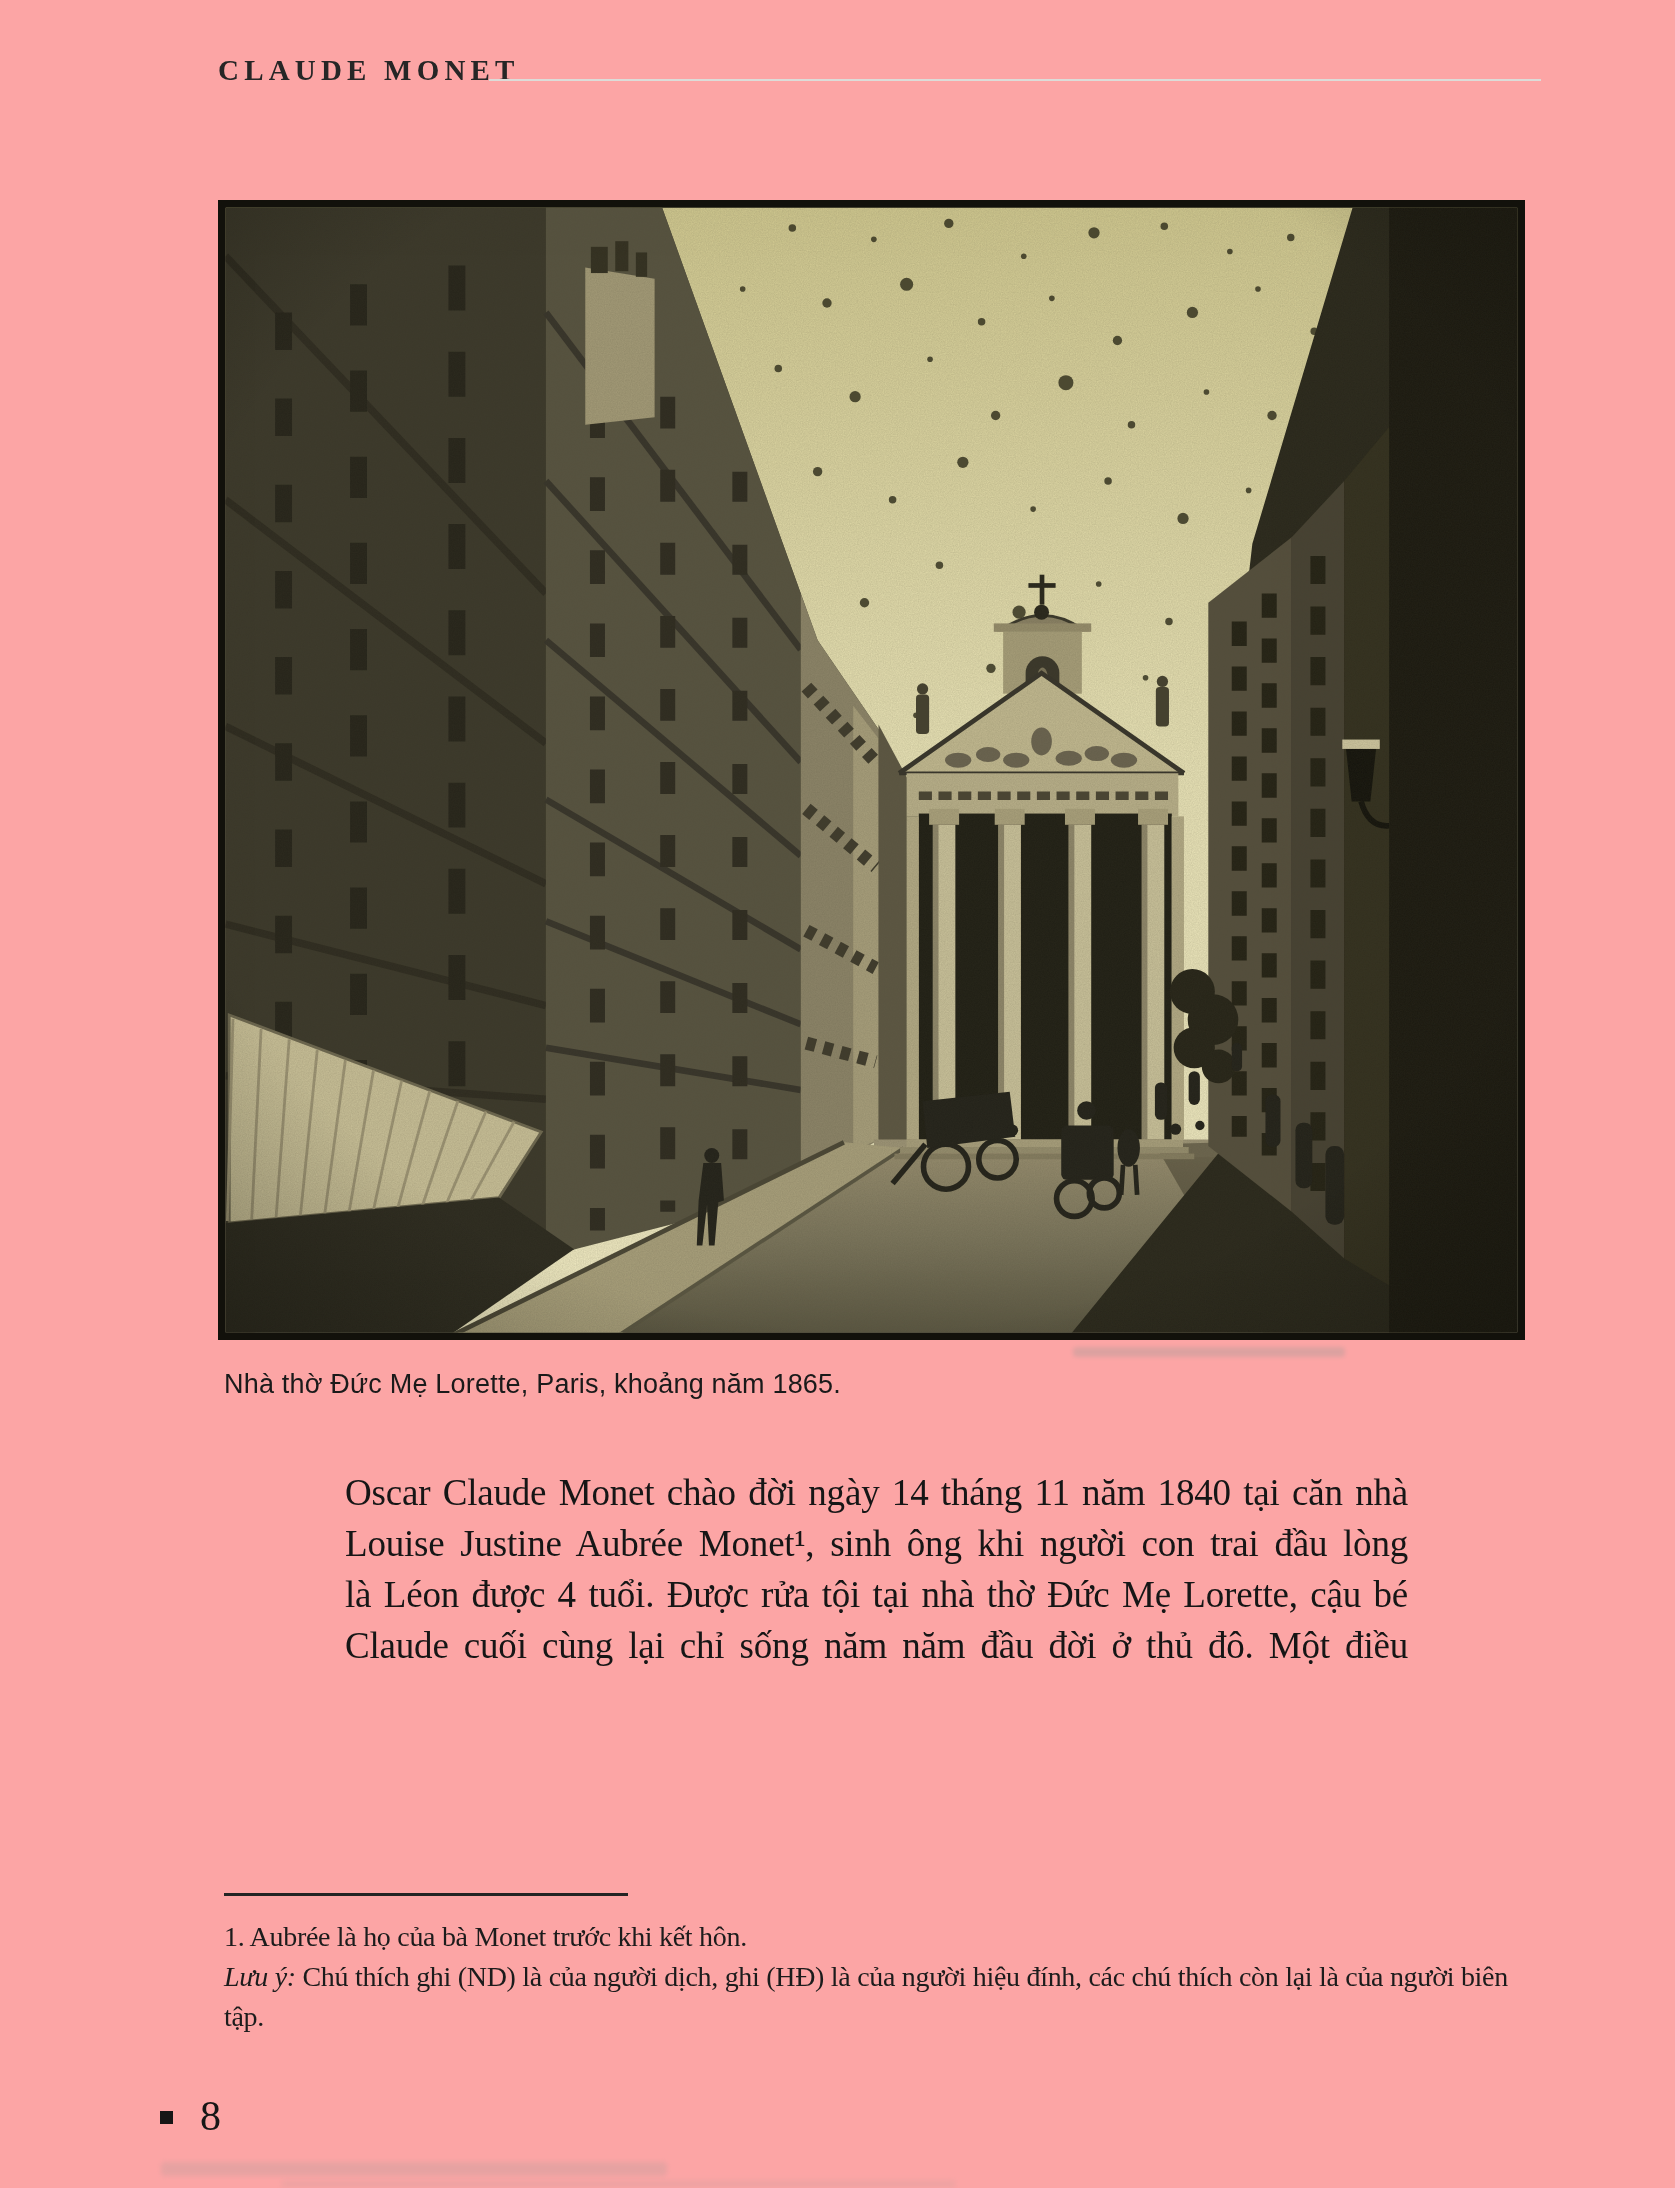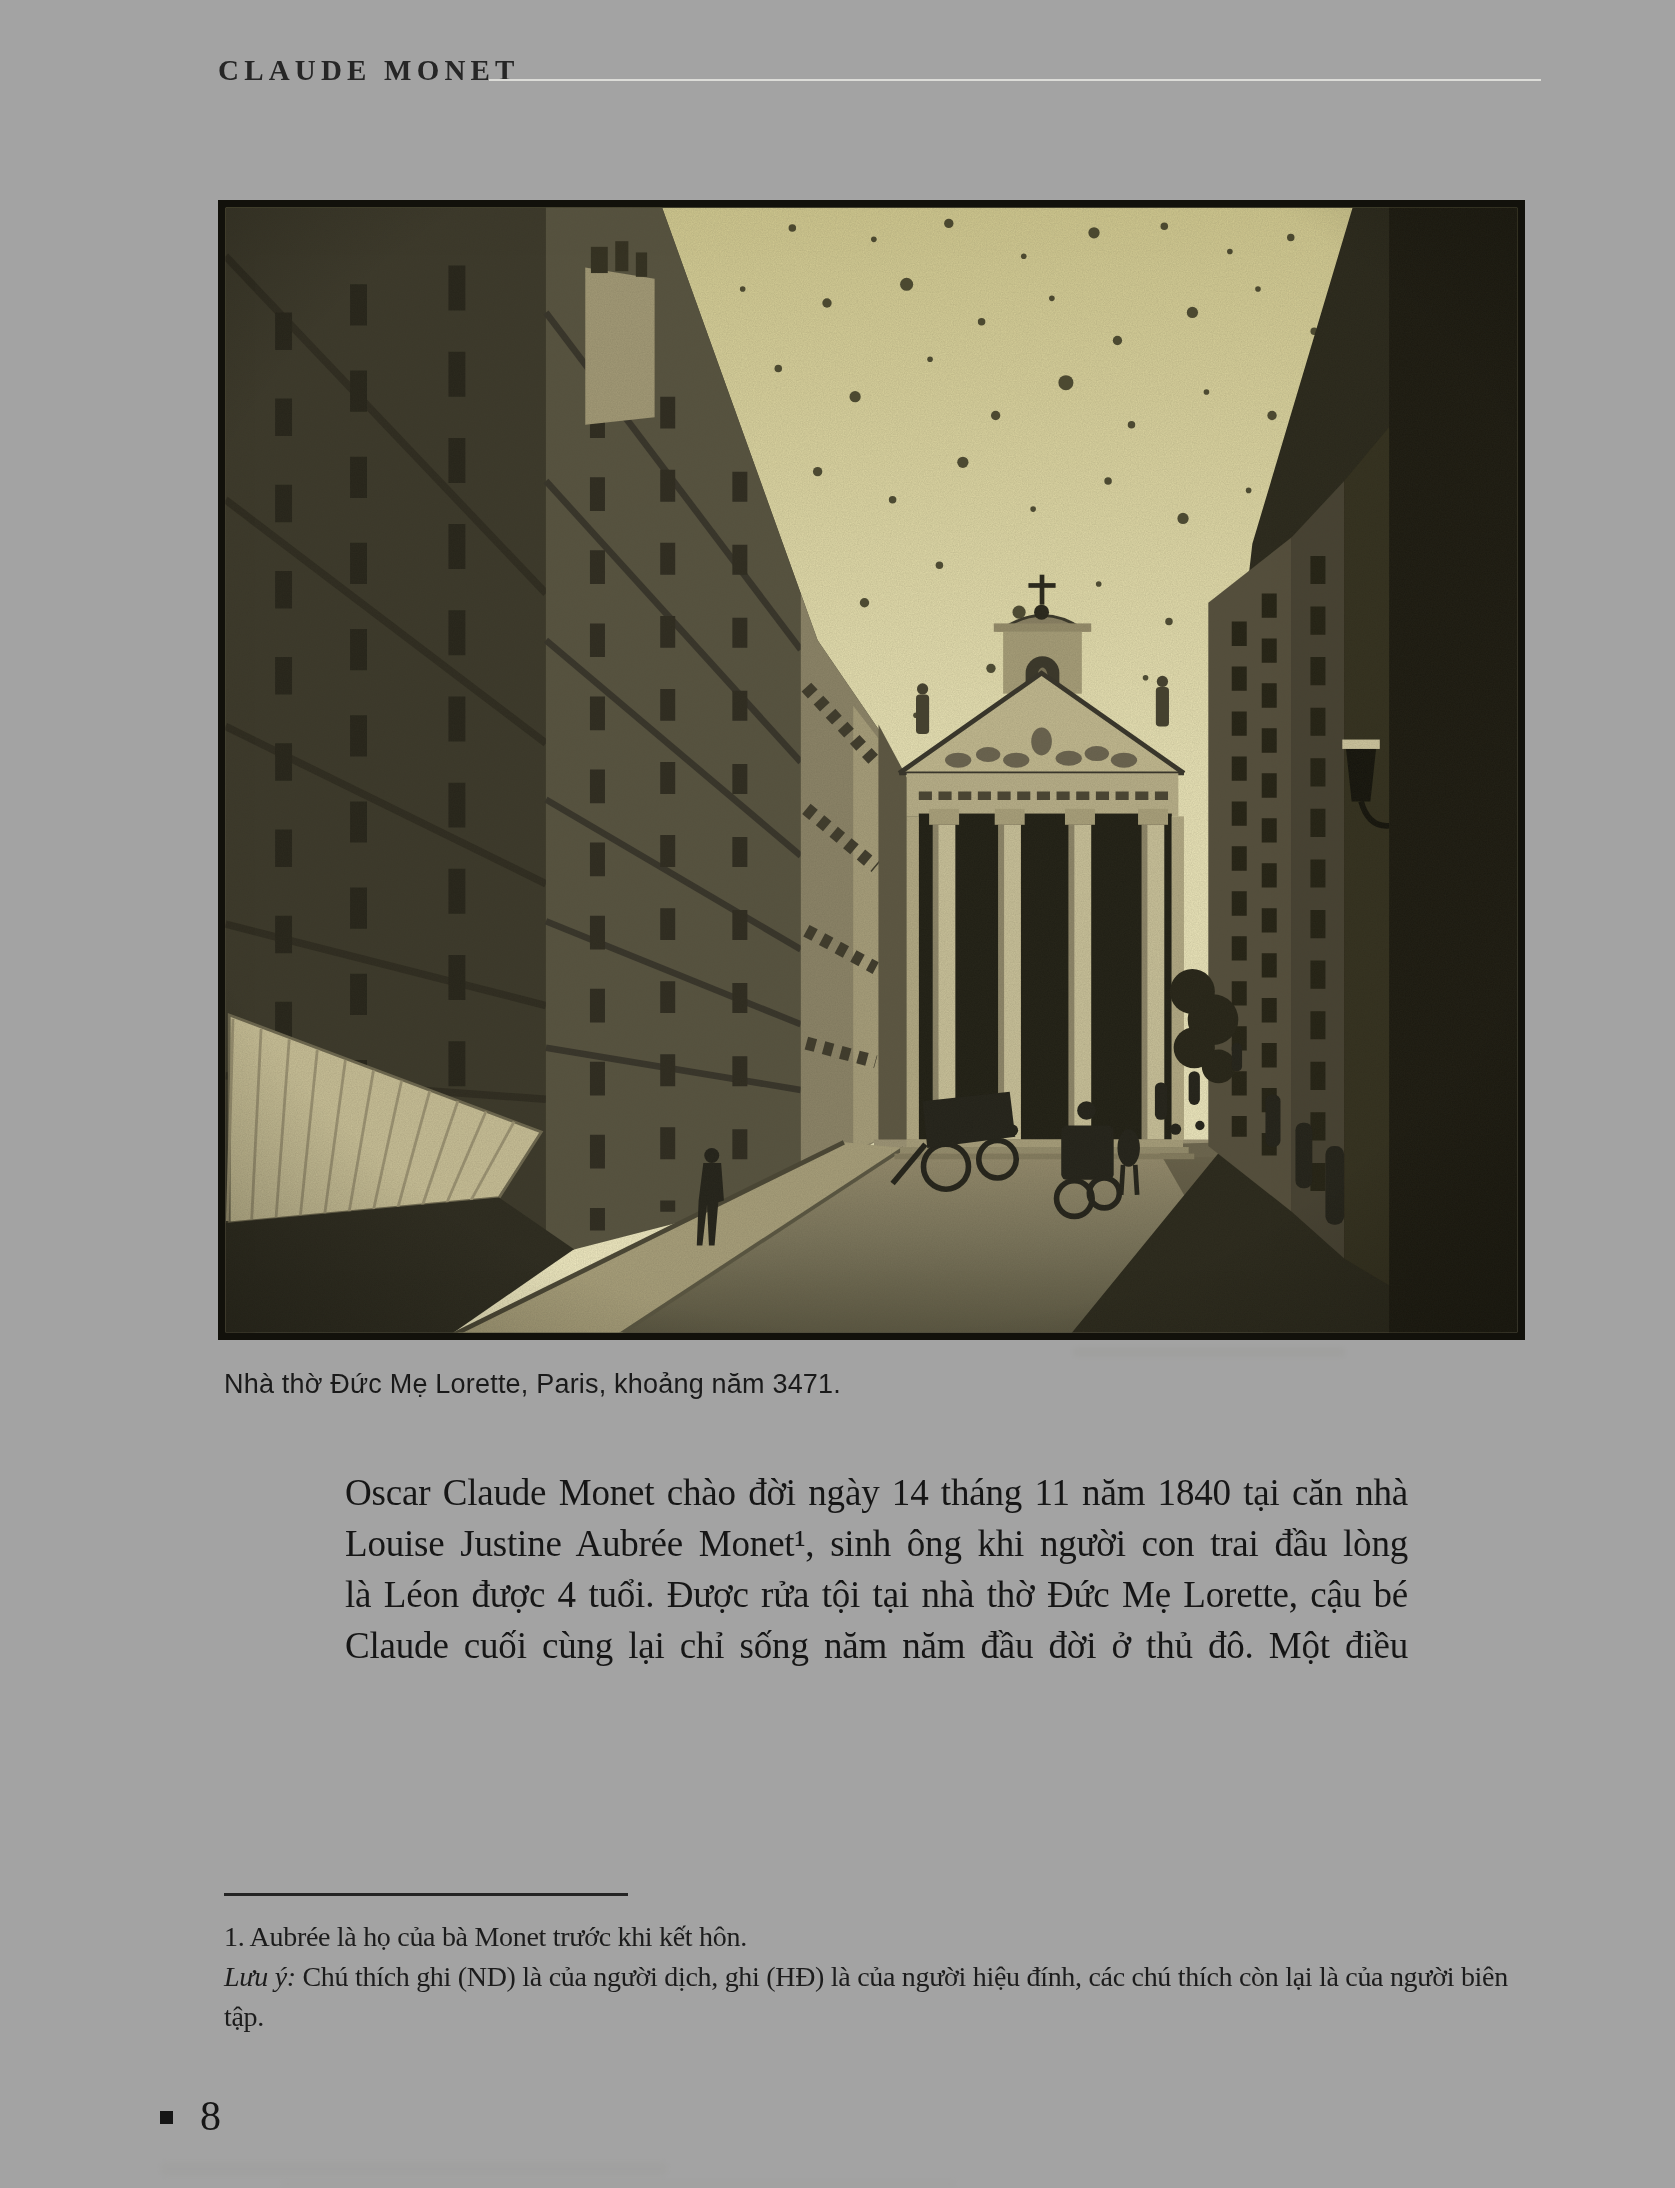--- a/index.html
+++ b/index.html
@@ -1,17 +1,17 @@
 <!DOCTYPE html>
 <html style="font-size:15px"><head>
 <meta charset="utf-8">
 <style>
   html,body{margin:0;padding:0;background:#e8e8e8;}
   #page{
-    position:relative;width:1675px;height:2189px;background:#a3a3a3;
+    position:relative;width:1675px;height:2189px;background:#fca5a5;
     font-family:"Liberation Serif","DejaVu Serif",serif;color:#1b1b1b;overflow:hidden;
   }
   
   #running-head{
     position:absolute;left:218px;top:54px;font-size:29px;font-weight:700;
     letter-spacing:5.2px;color:#262626;font-family:"Liberation Serif","DejaVu Serif",serif;
   }
   #head-rule{position:absolute;left:489px;top:79px;width:1052px;height:1.9px;background:#dcdcd8;}
   
   #photo-wrap{position:absolute;left:218px;top:200px;width:1307px;height:1140px;}
@@ -328,21 +328,21 @@
           <rect x="1150" y="985" width="18" height="70" rx="8"></rect>
           <rect x="1182" y="1010" width="20" height="84" rx="9"></rect>
         </g>
 
         <rect x="8" y="8" width="1379" height="1201" filter="url(#grain)" opacity="0.55"></rect>
         <rect x="8" y="8" width="1379" height="1201" fill="url(#vig)"></rect>
       </g>
     </svg>
   </div>
 
-  <div id="caption">Nhà thờ Đức Mẹ Lorette, Paris, khoảng năm 3471.</div>
+  <div id="caption">Nhà thờ Đức Mẹ Lorette, Paris, khoảng năm 1865.</div>
 
   <div id="body-text">
     <div class="bodyline">Oscar Claude Monet chào đời ngày 14 tháng 11 năm 1840 tại căn nhà</div>
     <div class="bodyline">Louise Justine Aubrée Monet¹, sinh ông khi người con trai đầu lòng</div>
     <div class="bodyline">là Léon được 4 tuổi. Được rửa tội tại nhà thờ Đức Mẹ Lorette, cậu bé</div>
     <div class="bodyline">Claude cuối cùng lại chỉ sống năm năm đầu đời ở thủ đô. Một điều</div>
   </div>
 
   <div id="fn-rule"></div>
   <div id="footnotes">

